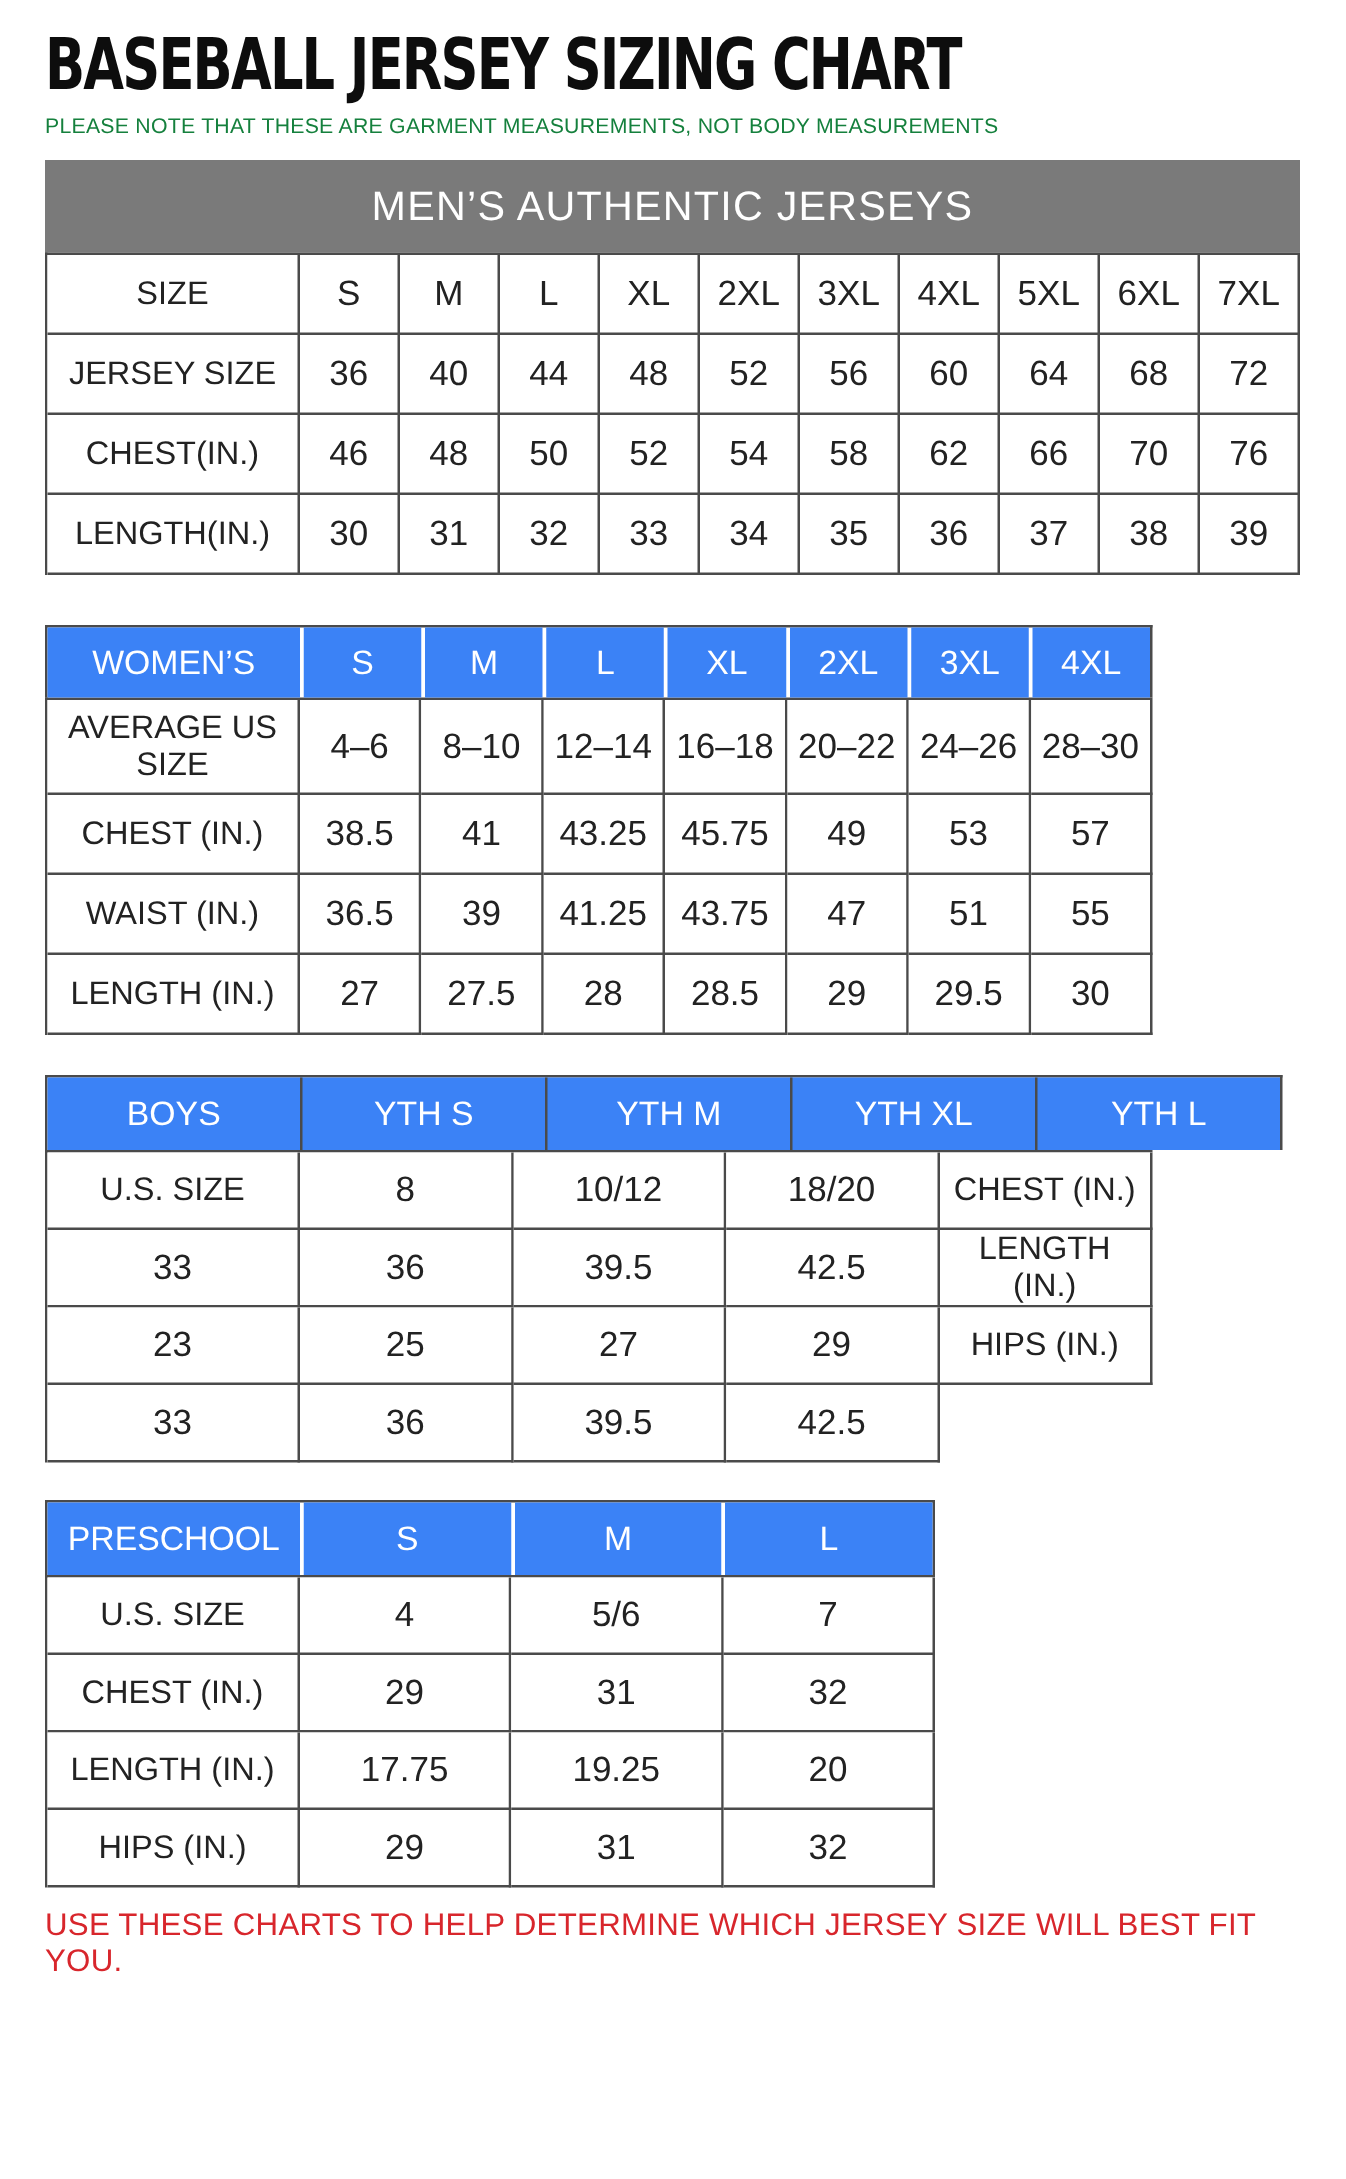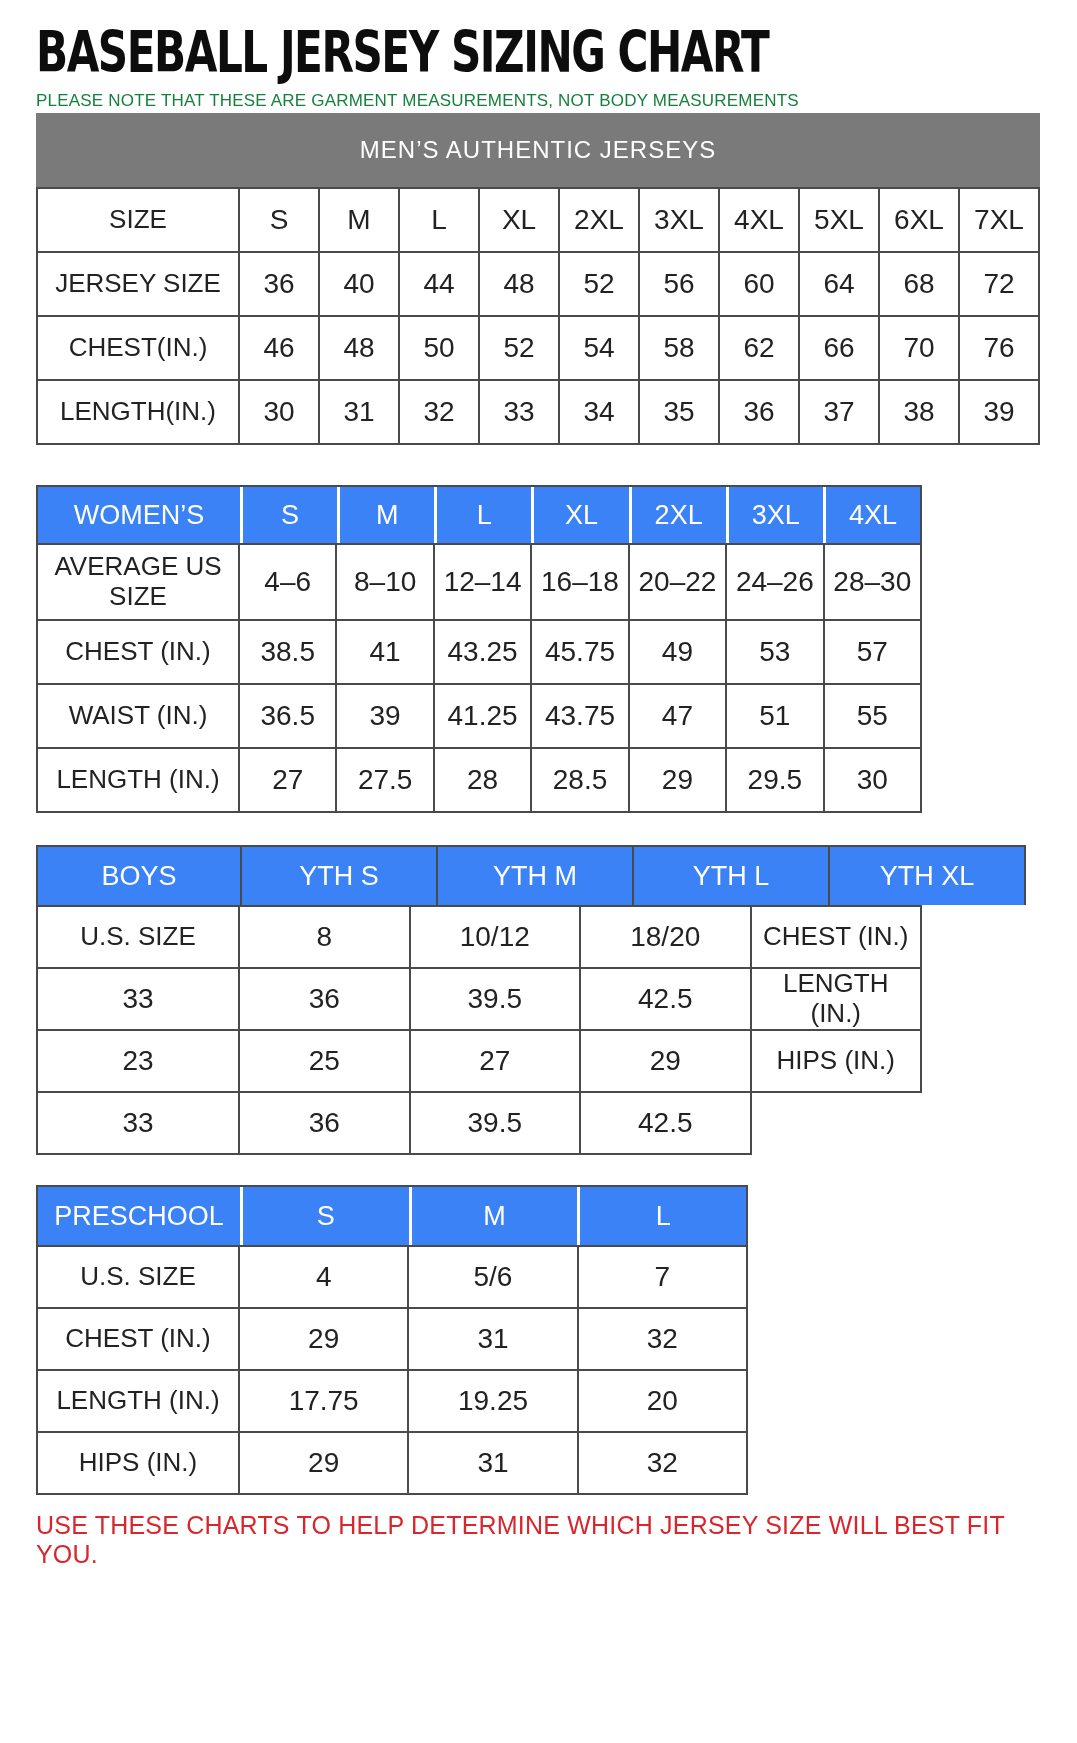--- a/index.html
+++ b/index.html
@@ -14,23 +14,23 @@
     font-size:57px;font-weight:bold;line-height:1.0;
     letter-spacing:-2px;white-space:nowrap;
     transform:scaleX(0.74);transform-origin:left center;
     color:#0d0d0d;
   }
   .note{
     margin-top:10px;max-width:905px;
     color:#15803d;font-size:17px;line-height:1.18;letter-spacing:0.2px;
   }
   .banner{
-    margin-top:2px;width:1004px;height:74px;background:#7a7a7a;
+    margin-top:17px;width:1004px;height:74px;background:#7a7a7a;
     display:flex;align-items:center;justify-content:center;
-    color:#ffffff;font-size:24px;letter-spacing:1px;
+    color:#ffffff;font-size:33px;letter-spacing:1px;
   }
 
   
   .ghead{display:grid;box-sizing:border-box;background:#ffffff;
          border:2px solid #4a4a4a;border-bottom:none;gap:0 3px;}
   .ghead .gcell{background:#3b82f6;color:#ffffff;font-size:27px;
                 display:flex;align-items:center;justify-content:center;}
   .ghead.w{width:886px;height:58px;grid-template-columns:202px repeat(7,1fr);}
   .ghead.b{width:990px;height:60px;grid-template-columns:202px repeat(4,1fr);}
   .ghead.p{width:712px;height:60px;grid-template-columns:202px repeat(3,1fr);}
@@ -166,22 +166,22 @@
       <div class="bcell">29.5</div>
       <div class="bcell">30</div>
     </div>
   </div>
 
   <div class="sec-b">
     <div class="ghead b dark">
       <div class="gcell">BOYS</div>
       <div class="gcell">YTH S</div>
       <div class="gcell">YTH M</div>
+      <div class="gcell">YTH XL</div>
       <div class="gcell">YTH L</div>
-      <div class="gcell">YTH XL</div>
     </div>
     <div class="gbody b">
       <div class="bcell lbl">U.S. SIZE</div>
       <div class="bcell">8</div>
       <div class="bcell">10/12</div>
       <div class="bcell">18/20</div>
 
       <div class="bcell lbl">CHEST (IN.)</div>
       <div class="bcell">33</div>
       <div class="bcell">36</div>

